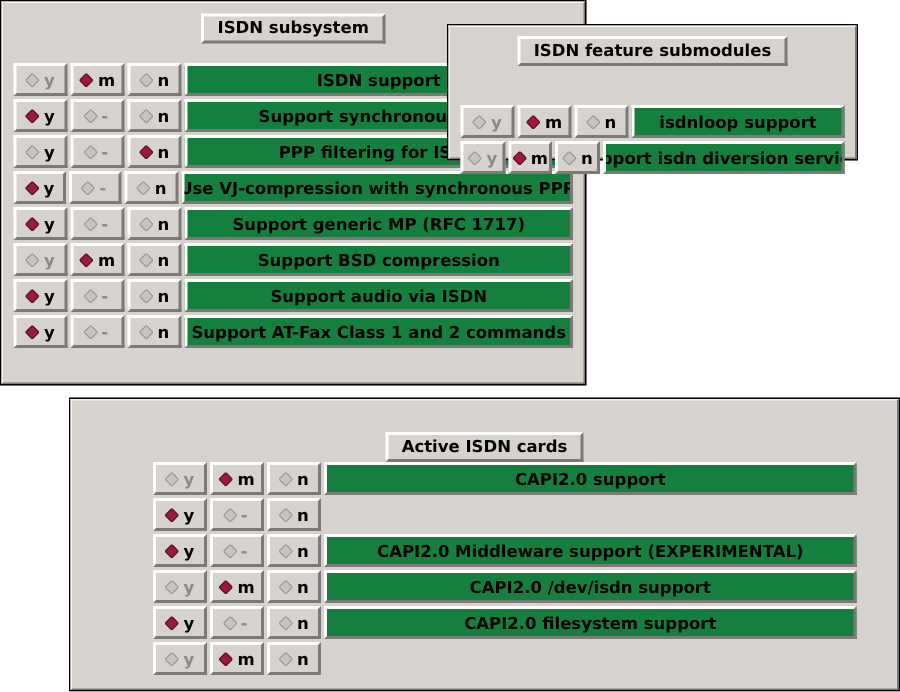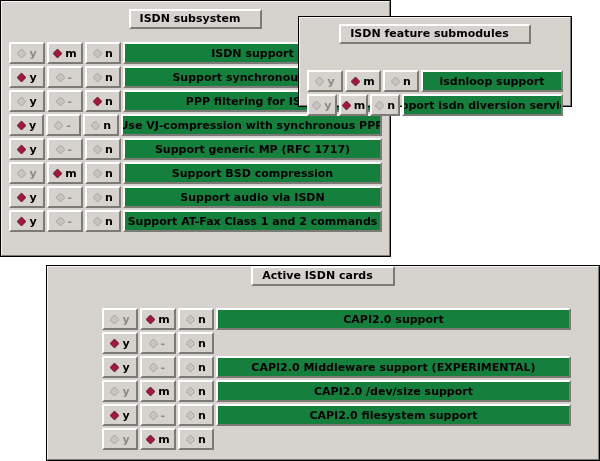--- a/index.html
+++ b/index.html
@@ -43,21 +43,21 @@
     justify-content: center;
   }
 
   .title-btn {
     display: inline-block;
     background: #d6d3ce;
     border-top: 2px solid #ffffff;
     border-left: 2px solid #ffffff;
     border-right: 2px solid #7d7a76;
     border-bottom: 2px solid #7d7a76;
-    padding: 1px 20px 2px 9px;
+    padding: 1px 9px 2px 9px;
     font-size: 11px;
     font-weight: bold;
     color: #000000;
     font-family: "DejaVu Sans", sans-serif;
     white-space: nowrap;
     line-height: 13px;
   }
 
   .rows {
     position: absolute;
@@ -137,21 +137,21 @@
 
   #panel-isdn-feature {
     left: 298px; top: 16px; width: 274px; height: 91px;
   }
   #panel-isdn-feature .title-wrap { top: 7px; }
   #panel-isdn-feature .rows { top: 53px; left: 8px; right: 8px; }
 
   #panel-active-cards {
     left: 46px; top: 265px; width: 554px; height: 196px;
   }
-  #panel-active-cards .title-wrap { top: 0; }
+  #panel-active-cards .title-wrap { top: 22px; }
   #panel-active-cards .rows { top: 42px; left: 55px; right: 28px; }
   #panel-active-cards .label-btn { justify-content: center; }
 </style>
 </head>
 <body>
 
 <div id="root">
     <div class="panel" id="panel-isdn-subsystem">
       <div class="panel-inner"></div>
       <div class="title-wrap">
@@ -542,21 +542,21 @@
             <span class="lbl">m</span>
           </div>
           <div class="radio">
             <span class="dia">
               <svg width="9" height="9" viewBox="0 0 9 9">
                 <path d="M4.5 0 L9 4.5 L4.5 9 L0 4.5 Z" fill="#c8c5c0" stroke="#9b9894" stroke-width="0.8"></path>
               </svg>
             </span>
             <span class="lbl">n</span>
           </div>
-          <div class="label-btn">CAPI2.0 /dev/size support</div>
+          <div class="label-btn">CAPI2.0 /dev/isdn support</div>
         </div>
         <div class="row">
           <div class="radio">
             <span class="dia">
               <svg width="9" height="9" viewBox="0 0 9 9">
                 <path d="M4.5 0 L9 4.5 L4.5 9 L0 4.5 Z" fill="#9e1a3c" stroke="#5e0f24" stroke-width="0.8"></path>
               </svg>
             </span>
             <span class="lbl">y</span>
           </div>

